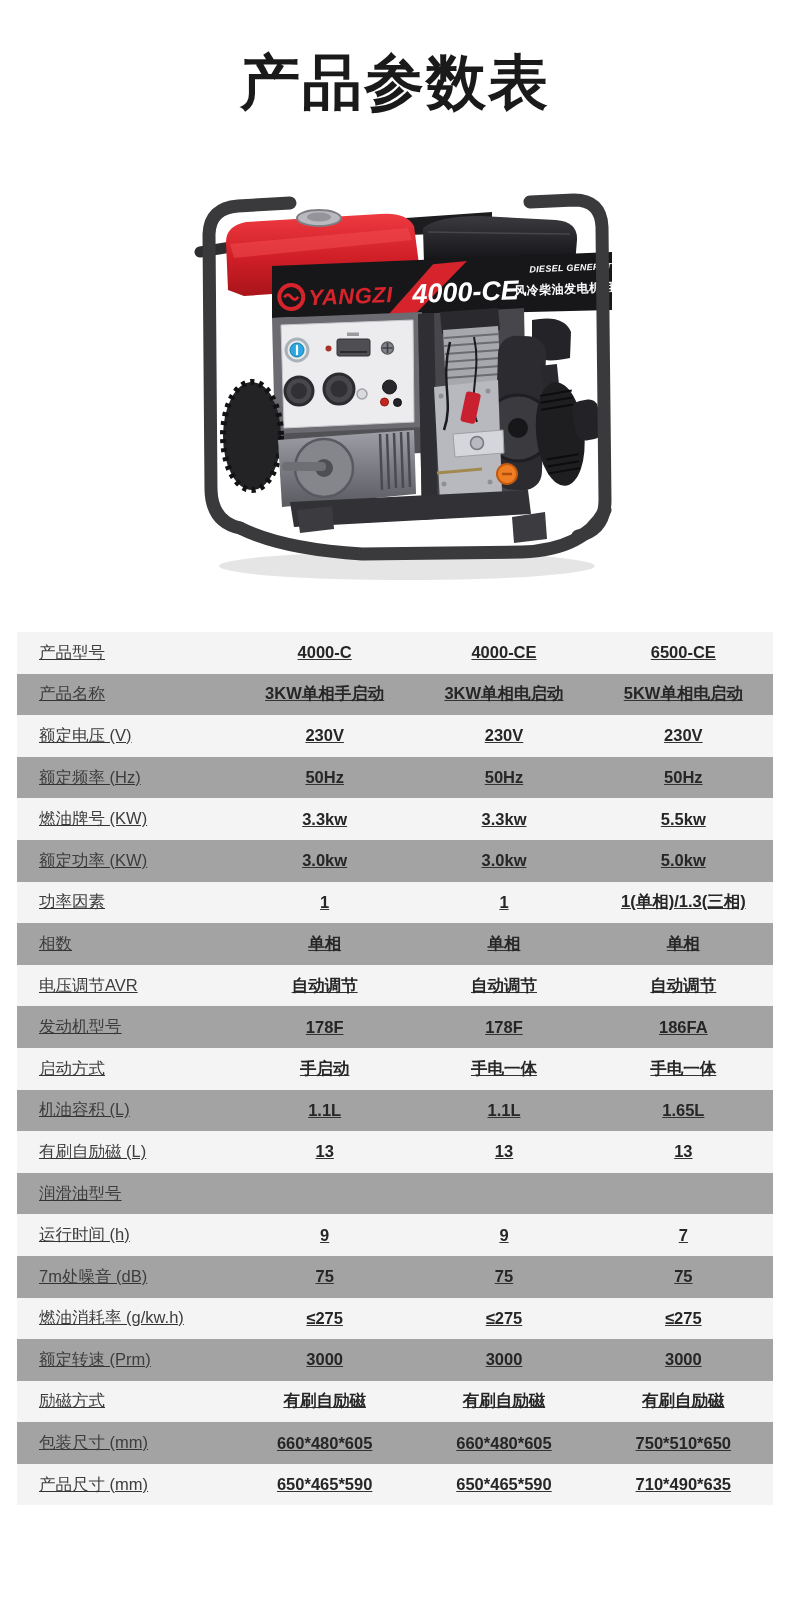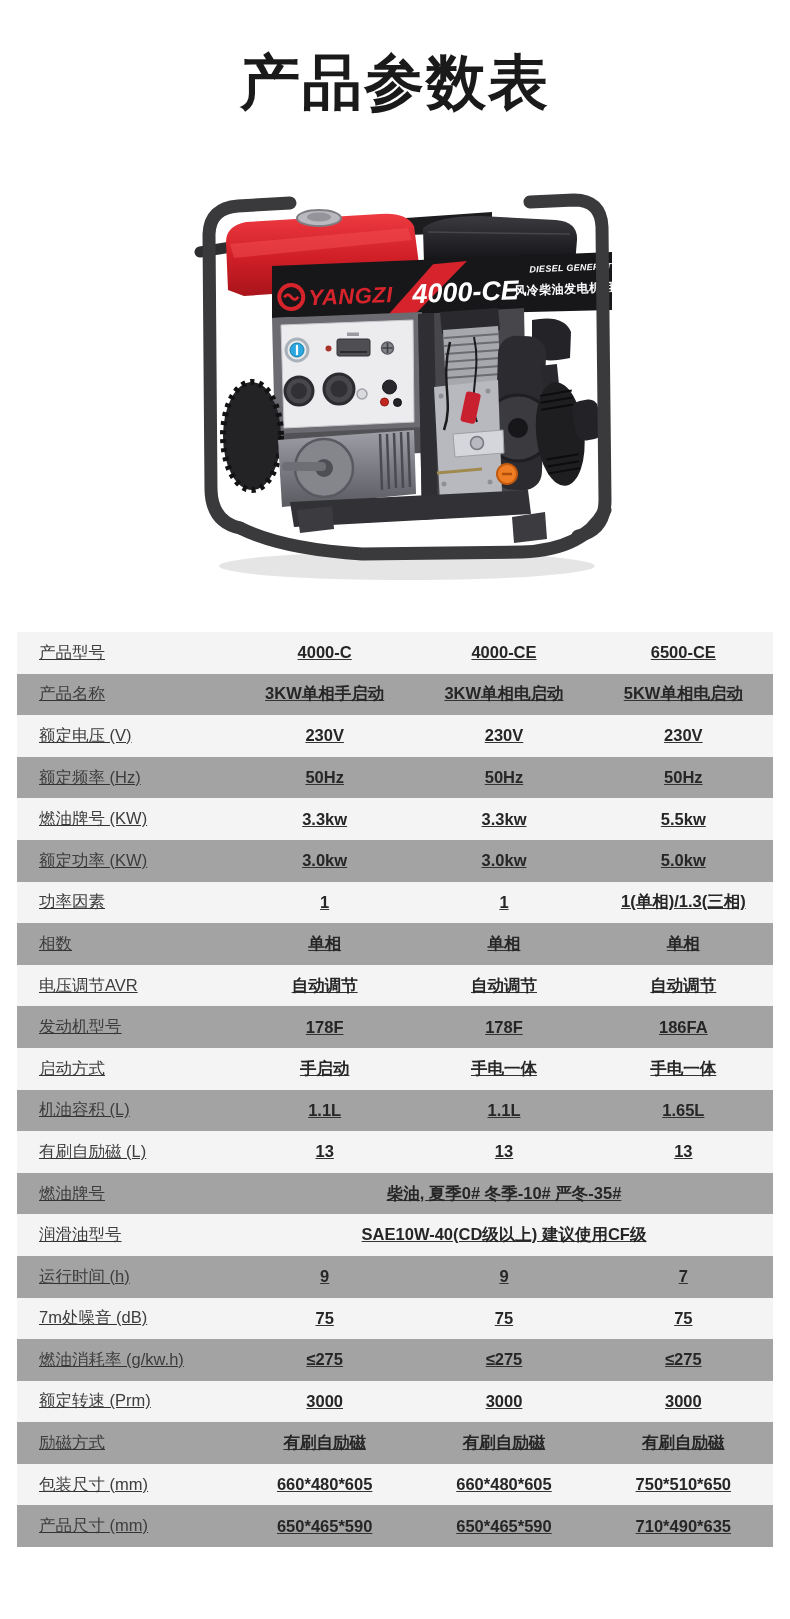--- a/index.html
+++ b/index.html
@@ -250,26 +250,21 @@
       <div class="cv">1.1L</div>
       <div class="cv">1.65L</div>
     </div>
     <div class="row">
       <div class="cl">有刷自励磁 (L)</div>
       <div class="cv">13</div>
       <div class="cv">13</div>
       <div class="cv">13</div>
     </div>
     <div class="row">
-      <div class="cl">燃油牌号</div>
-      <div class="cspan">柴油, 夏季0# 冬季-10#  严冬-35#</div>
-    </div>
-    <div class="row">
       <div class="cl">润滑油型号</div>
-      <div class="cspan">SAE10W-40(CD级以上) 建议使用CF级</div>
     </div>
     <div class="row">
       <div class="cl">运行时间 (h)</div>
       <div class="cv">9</div>
       <div class="cv">9</div>
       <div class="cv">7</div>
     </div>
     <div class="row">
       <div class="cl">7m处噪音 (dB)</div>
       <div class="cv">75</div>

